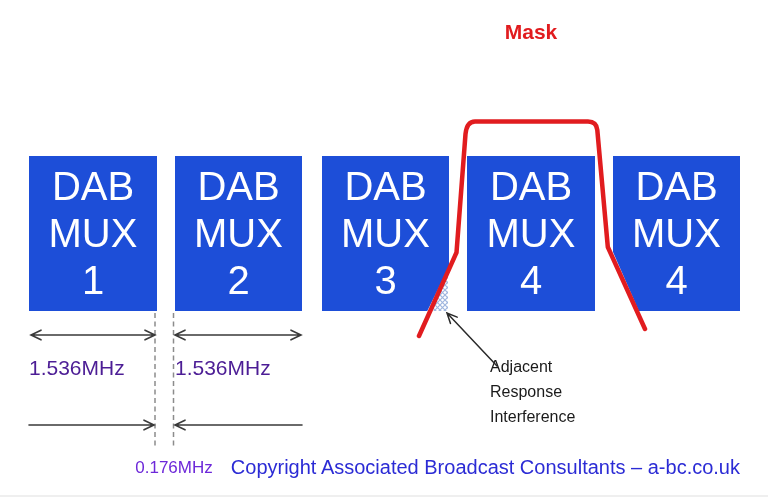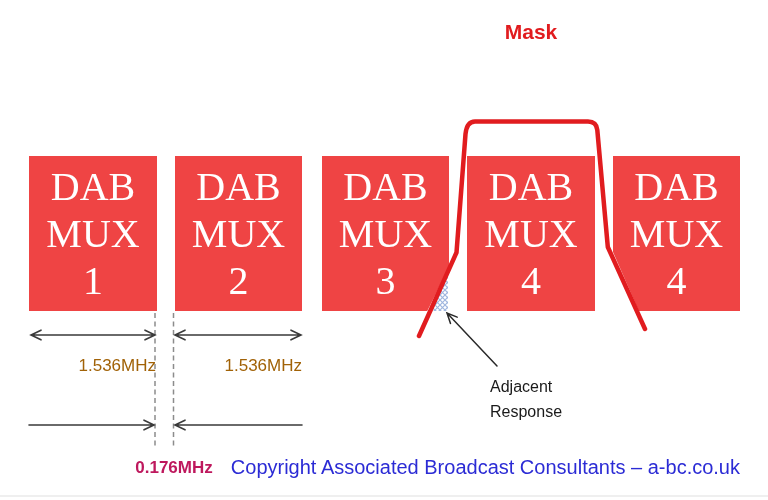--- a/index.html
+++ b/index.html
@@ -4,45 +4,45 @@
 <style>
   html,body{margin:0;padding:0;}
   body{
     width:768px;height:500px;position:relative;background:#ffffff;
     font-family:"Liberation Sans",sans-serif;overflow:hidden;
   }
   .stage{position:absolute;inset:0;width:768px;height:500px;}
 
   
   .mux-box{
-    position:absolute;top:156px;height:155px;background:#ef4444;
+    position:absolute;top:156px;height:155px;background:#1d4ed8;
     display:flex;flex-direction:column;align-items:center;justify-content:center;
-    color:#ffffff;font-size:40px;line-height:47px;text-align:center;font-family:Liberation Serif, serif;
+    color:#ffffff;font-size:40px;line-height:47px;text-align:center;
   }
   .mux-box span{display:block;}
 
   
   .mask-title{
     position:absolute;left:446px;top:16px;width:170px;
     color:#E11C1F;font-size:21px;line-height:31px;font-weight:600;text-align:center;
   }
 
   
   .measure-label{
-    position:absolute;top:356px;width:127px;text-align:right;
-    color:#a16207;font-size:17px;
+    position:absolute;top:356px;width:127px;text-align:left;
+    color:#4c1d95;font-size:21px;
   }
   .gap-label{
     position:absolute;left:114px;top:458px;width:120px;text-align:center;
-    color:#be185d;font-size:17px;font-weight:bold;
+    color:#6d28d9;font-size:17px;
   }
 
   
   .annotation{
-    position:absolute;left:490px;top:374px;
+    position:absolute;left:490px;top:354px;
     color:#1a1a1a;font-size:16px;line-height:25px;
   }
 
   
   .copyright{
     position:absolute;right:28px;top:456px;
     color:#2B2BD5;font-size:20px;white-space:nowrap;
   }
 
   
@@ -87,20 +87,21 @@
     <div>Mask</div>
   </div>
 
   <div class="measure-label" style="left:29px;">1.536MHz</div>
   <div class="measure-label" style="left:175px;">1.536MHz</div>
   <div class="gap-label">0.176MHz</div>
 
   <div class="annotation">
     <div>Adjacent</div>
     <div>Response</div>
+    <div>Interference</div>
   </div>
 
   <div class="copyright">Copyright Associated Broadcast Consultants – a-bc.co.uk</div>
 
   <div class="bottom-divider"></div>
 
   <svg class="overlay" width="768" height="500" viewBox="0 0 768 500">
     <defs>
       <pattern id="hatch" width="5" height="5" patternUnits="userSpaceOnUse">
         <path d="M0,5 L5,0 M0,0 L5,5" stroke="#9FB6DF" stroke-width="1.2"></path>

